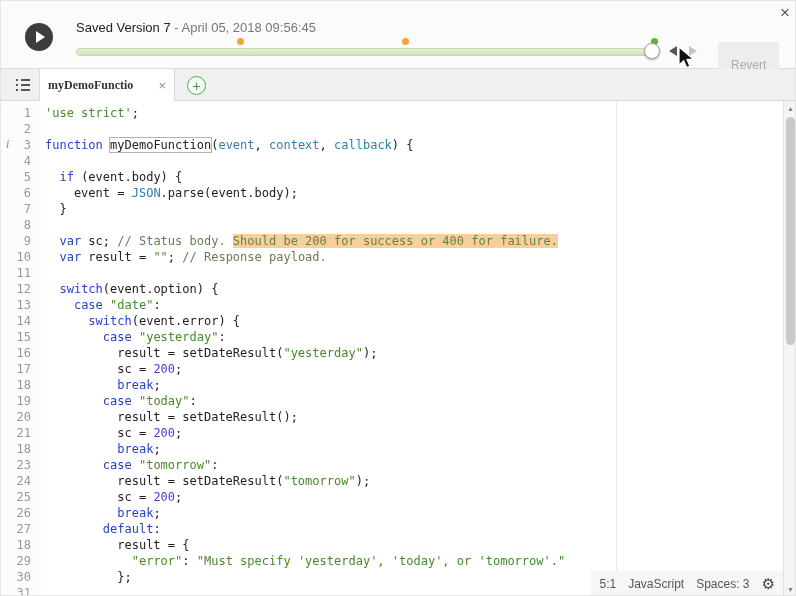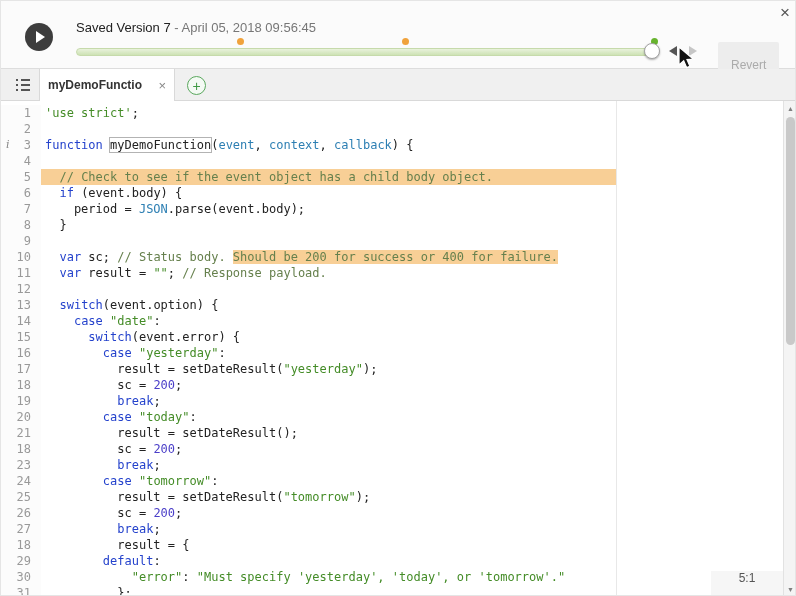--- a/index.html
+++ b/index.html
@@ -29,21 +29,21 @@
               border:none;border-radius:2px;color:#ababab;font-size:12px;}
   .vb-close{position:absolute;right:7px;top:3px;font-size:17px;color:#555;cursor:pointer;line-height:1;}
 
   
   .tab-bar{position:absolute;left:0;top:68px;width:796px;height:32px;background:#f0f0f0;
            border-bottom:1px solid #d9d9d9;box-sizing:border-box;}
   .tree-icon{position:absolute;left:13px;top:8px;cursor:pointer;}
   .tab{position:absolute;left:38px;top:0;height:32px;width:136px;background:#fff;
        border-left:1px solid #d9d9d9;border-right:1px solid #d9d9d9;display:flex;align-items:center;
        padding:0 8px;box-sizing:border-box;z-index:2;cursor:pointer;}
-  .tab-label{font-weight:bold;font-size:12px;color:#333;flex:1;white-space:nowrap;overflow:hidden;}
+  .tab-label{font-weight:bold;font-size:12px;color:#333;flex:1;white-space:nowrap;overflow:hidden;font-family:Liberation Serif, serif;}
   .tab-close{color:#888;font-size:13px;margin-left:4px;cursor:pointer;}
   .add-tab{position:absolute;left:186px;top:7px;width:19px;height:19px;border-radius:50%;
            border:1px solid #5aa85e;background:#f4faf4;color:#3f9943;font-size:14px;line-height:16px;
            padding:0;cursor:pointer;}
 
   
   .editor{position:absolute;left:0;top:100px;width:796px;height:496px;background:#fff;overflow:hidden;}
   .print-margin{position:absolute;left:615px;top:0;bottom:0;width:1px;background:#e8e8e8;}
   .gutter{position:absolute;left:0;top:4px;width:40px;background:#fcfcfc;}
   .gutter-line{position:relative;height:16px;line-height:16px;text-align:right;padding-right:10px;
@@ -59,21 +59,21 @@
   .tk-b{outline:1px solid #b3b3b3;}
   .tk-hl{background:var(--c-highlight);}
 
   .scrollbar{position:absolute;right:0;top:0;bottom:0;width:14px;background:#f4f4f4;
              border-left:1px solid #e2e2e2;box-sizing:border-box;}
   .sb-up,.sb-down{position:absolute;left:0;width:13px;text-align:center;font-size:7px;color:#808080;cursor:pointer;}
   .sb-up{top:4px;} .sb-down{bottom:4px;}
   .sb-thumb{position:absolute;left:2px;top:16px;width:9px;height:228px;background:#c9c9c9;border-radius:5px;cursor:grab;}
 
   .status-bar{position:absolute;right:14px;bottom:0;height:26px;display:flex;align-items:center;
-              gap:12px;padding:0 8px;background:#f6f6f6;font-size:12px;color:#555;flex-direction:column;}
+              gap:12px;padding:0 8px;background:#f6f6f6;font-size:12px;color:#555;}
   .status-bar span{cursor:pointer;white-space:nowrap;}
   .gear{font-size:15px;color:#444;}
 </style>
 </head>
 <body>
 
 <div class="app">
 
   <div class="version-bar">
     <button class="play-btn">
@@ -144,45 +144,44 @@
         <div class="gutter-line">18</div>
         <div class="gutter-line">29</div>
         <div class="gutter-line">30</div>
         <div class="gutter-line">31</div>
       </div>
     <div class="code-area">
         <div class="code-line"><span class="tk-s">'use strict'</span><span>;</span></div>
         <div class="code-line">&nbsp;</div>
         <div class="code-line"><span class="tk-k">function</span><span> </span><span class="tk-b">myDemoFunction</span><span>(</span><span class="tk-p">event</span><span>, </span><span class="tk-p">context</span><span>, </span><span class="tk-p">callback</span><span>) {</span></div>
         <div class="code-line">&nbsp;</div>
-        <div class="code-line line-hl"><span>  </span><span class="tk-c">// Check to see if the event object has a child body object.</span></div>
         <div class="code-line"><span>  </span><span class="tk-k">if</span><span> (event.body) {</span></div>
-        <div class="code-line"><span>    period = </span><span class="tk-j">JSON</span><span>.parse(event.body);</span></div>
+        <div class="code-line"><span>    event = </span><span class="tk-j">JSON</span><span>.parse(event.body);</span></div>
         <div class="code-line"><span>  }</span></div>
         <div class="code-line">&nbsp;</div>
         <div class="code-line"><span>  </span><span class="tk-k">var</span><span> sc; </span><span class="tk-c">// Status body. </span><span class="tk-c tk-hl">Should be 200 for success or 400 for failure.</span></div>
         <div class="code-line"><span>  </span><span class="tk-k">var</span><span> result = </span><span class="tk-s">""</span><span>; </span><span class="tk-c">// Response payload.</span></div>
         <div class="code-line">&nbsp;</div>
         <div class="code-line"><span>  </span><span class="tk-k">switch</span><span>(event.option) {</span></div>
         <div class="code-line"><span>    </span><span class="tk-k">case</span><span> </span><span class="tk-s">"date"</span><span>:</span></div>
         <div class="code-line"><span>      </span><span class="tk-k">switch</span><span>(event.error) {</span></div>
         <div class="code-line"><span>        </span><span class="tk-k">case</span><span> </span><span class="tk-s">"yesterday"</span><span>:</span></div>
         <div class="code-line"><span>          result = setDateResult(</span><span class="tk-s">"yesterday"</span><span>);</span></div>
         <div class="code-line"><span>          sc = </span><span class="tk-n">200</span><span>;</span></div>
         <div class="code-line"><span>          </span><span class="tk-k">break</span><span>;</span></div>
         <div class="code-line"><span>        </span><span class="tk-k">case</span><span> </span><span class="tk-s">"today"</span><span>:</span></div>
         <div class="code-line"><span>          result = setDateResult();</span></div>
         <div class="code-line"><span>          sc = </span><span class="tk-n">200</span><span>;</span></div>
         <div class="code-line"><span>          </span><span class="tk-k">break</span><span>;</span></div>
         <div class="code-line"><span>        </span><span class="tk-k">case</span><span> </span><span class="tk-s">"tomorrow"</span><span>:</span></div>
         <div class="code-line"><span>          result = setDateResult(</span><span class="tk-s">"tomorrow"</span><span>);</span></div>
         <div class="code-line"><span>          sc = </span><span class="tk-n">200</span><span>;</span></div>
         <div class="code-line"><span>          </span><span class="tk-k">break</span><span>;</span></div>
+        <div class="code-line"><span>        </span><span class="tk-k">default</span><span>:</span></div>
         <div class="code-line"><span>          result = {</span></div>
-        <div class="code-line"><span>        </span><span class="tk-k">default</span><span>:</span></div>
         <div class="code-line"><span>            </span><span class="tk-s">"error"</span><span>: </span><span class="tk-s">"Must specify 'yesterday', 'today', or 'tomorrow'."</span></div>
         <div class="code-line"><span>          };</span></div>
       </div>
 
     <div class="scrollbar">
       <span class="sb-up">▲</span>
       <div class="sb-thumb"></div>
       <span class="sb-down">▼</span>
     </div>
 

